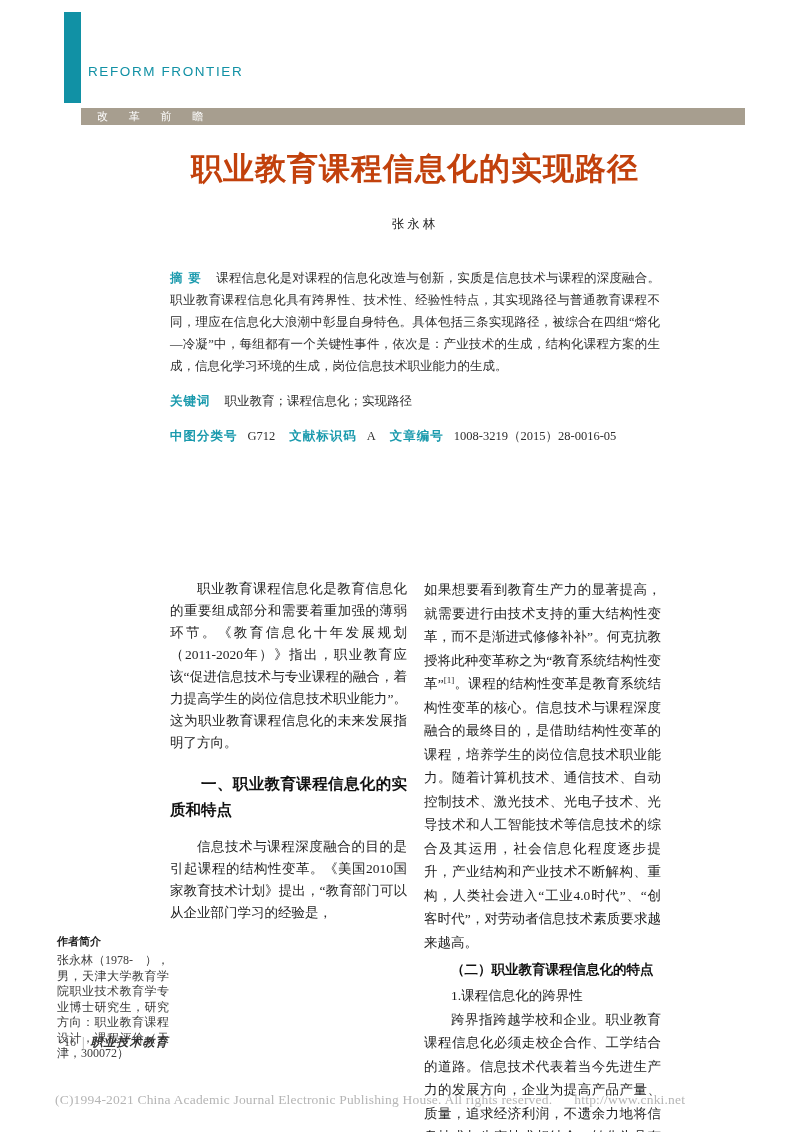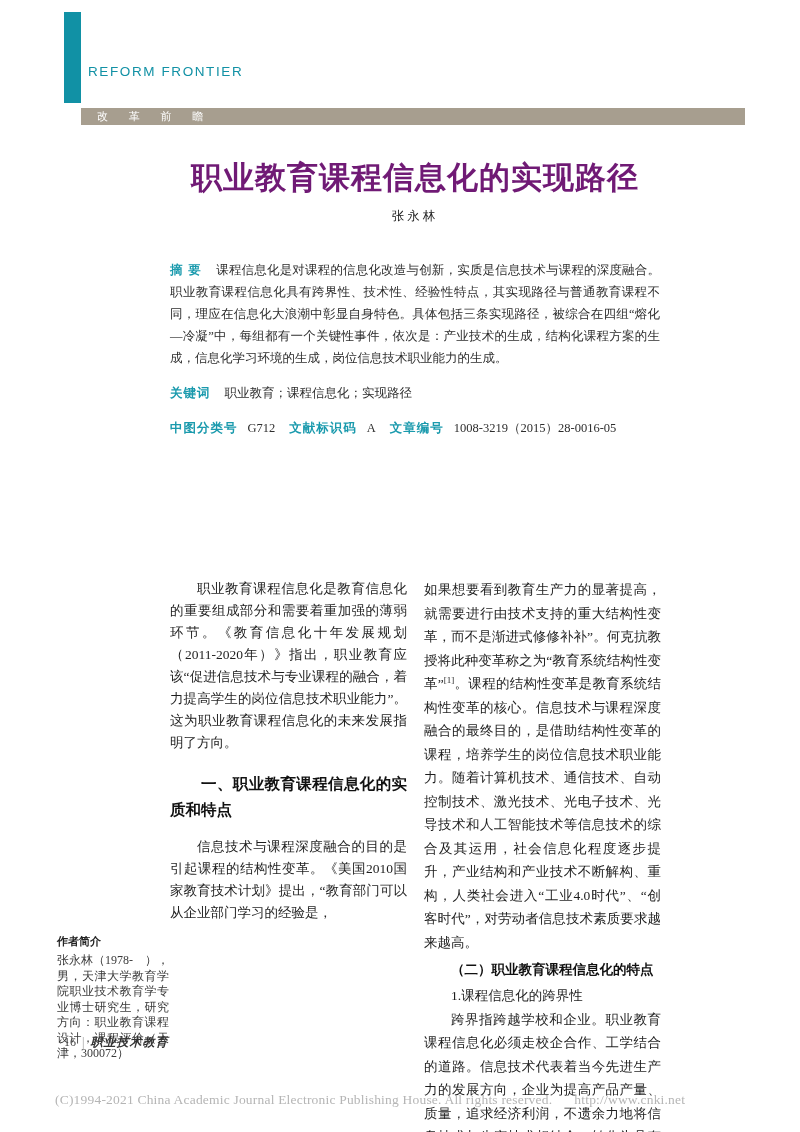--- a/index.html
+++ b/index.html
@@ -17,23 +17,23 @@
   }
   .eyebrow-band{
     position:absolute;left:81px;top:86px;width:664px;height:17px;background:#a79e8f;
     color:#ffffff;font-family:Liberation Serif, serif;
     font-size:11px;line-height:17px;letter-spacing:9px;padding-left:16px;box-sizing:border-box;margin-top:22px;
   }
   
   .content{position:absolute;left:170px;top:148px;width:490px;}
   .article-title{
     text-align:center;font-family:"Liberation Sans","DejaVu Sans",sans-serif;
-    font-weight:bold;font-size:31px;letter-spacing:1px;color:#701a75;margin:9px;
+    font-weight:bold;font-size:31px;letter-spacing:1px;color:#c2410c;margin:0;
   }
-  .article-author{text-align:center;font-size:12.5px;letter-spacing:3px;color:#222;margin-top:9px;}
+  .article-author{text-align:center;font-size:12.5px;letter-spacing:3px;color:#222;margin-top:26px;}
   
   .meta{margin-top:34px;font-size:12.5px;line-height:22px;text-align:justify;color:#2d2d2d;}
   .meta-label{
     font-family:"Liberation Sans","DejaVu Sans",sans-serif;
     font-weight:bold;color:#1a9aad;letter-spacing:1px;
   }
   .meta-row{margin-top:13px;}
   .meta-gap{display:inline-block;width:14px;}
   .meta-gap-s{display:inline-block;width:10px;}
   

